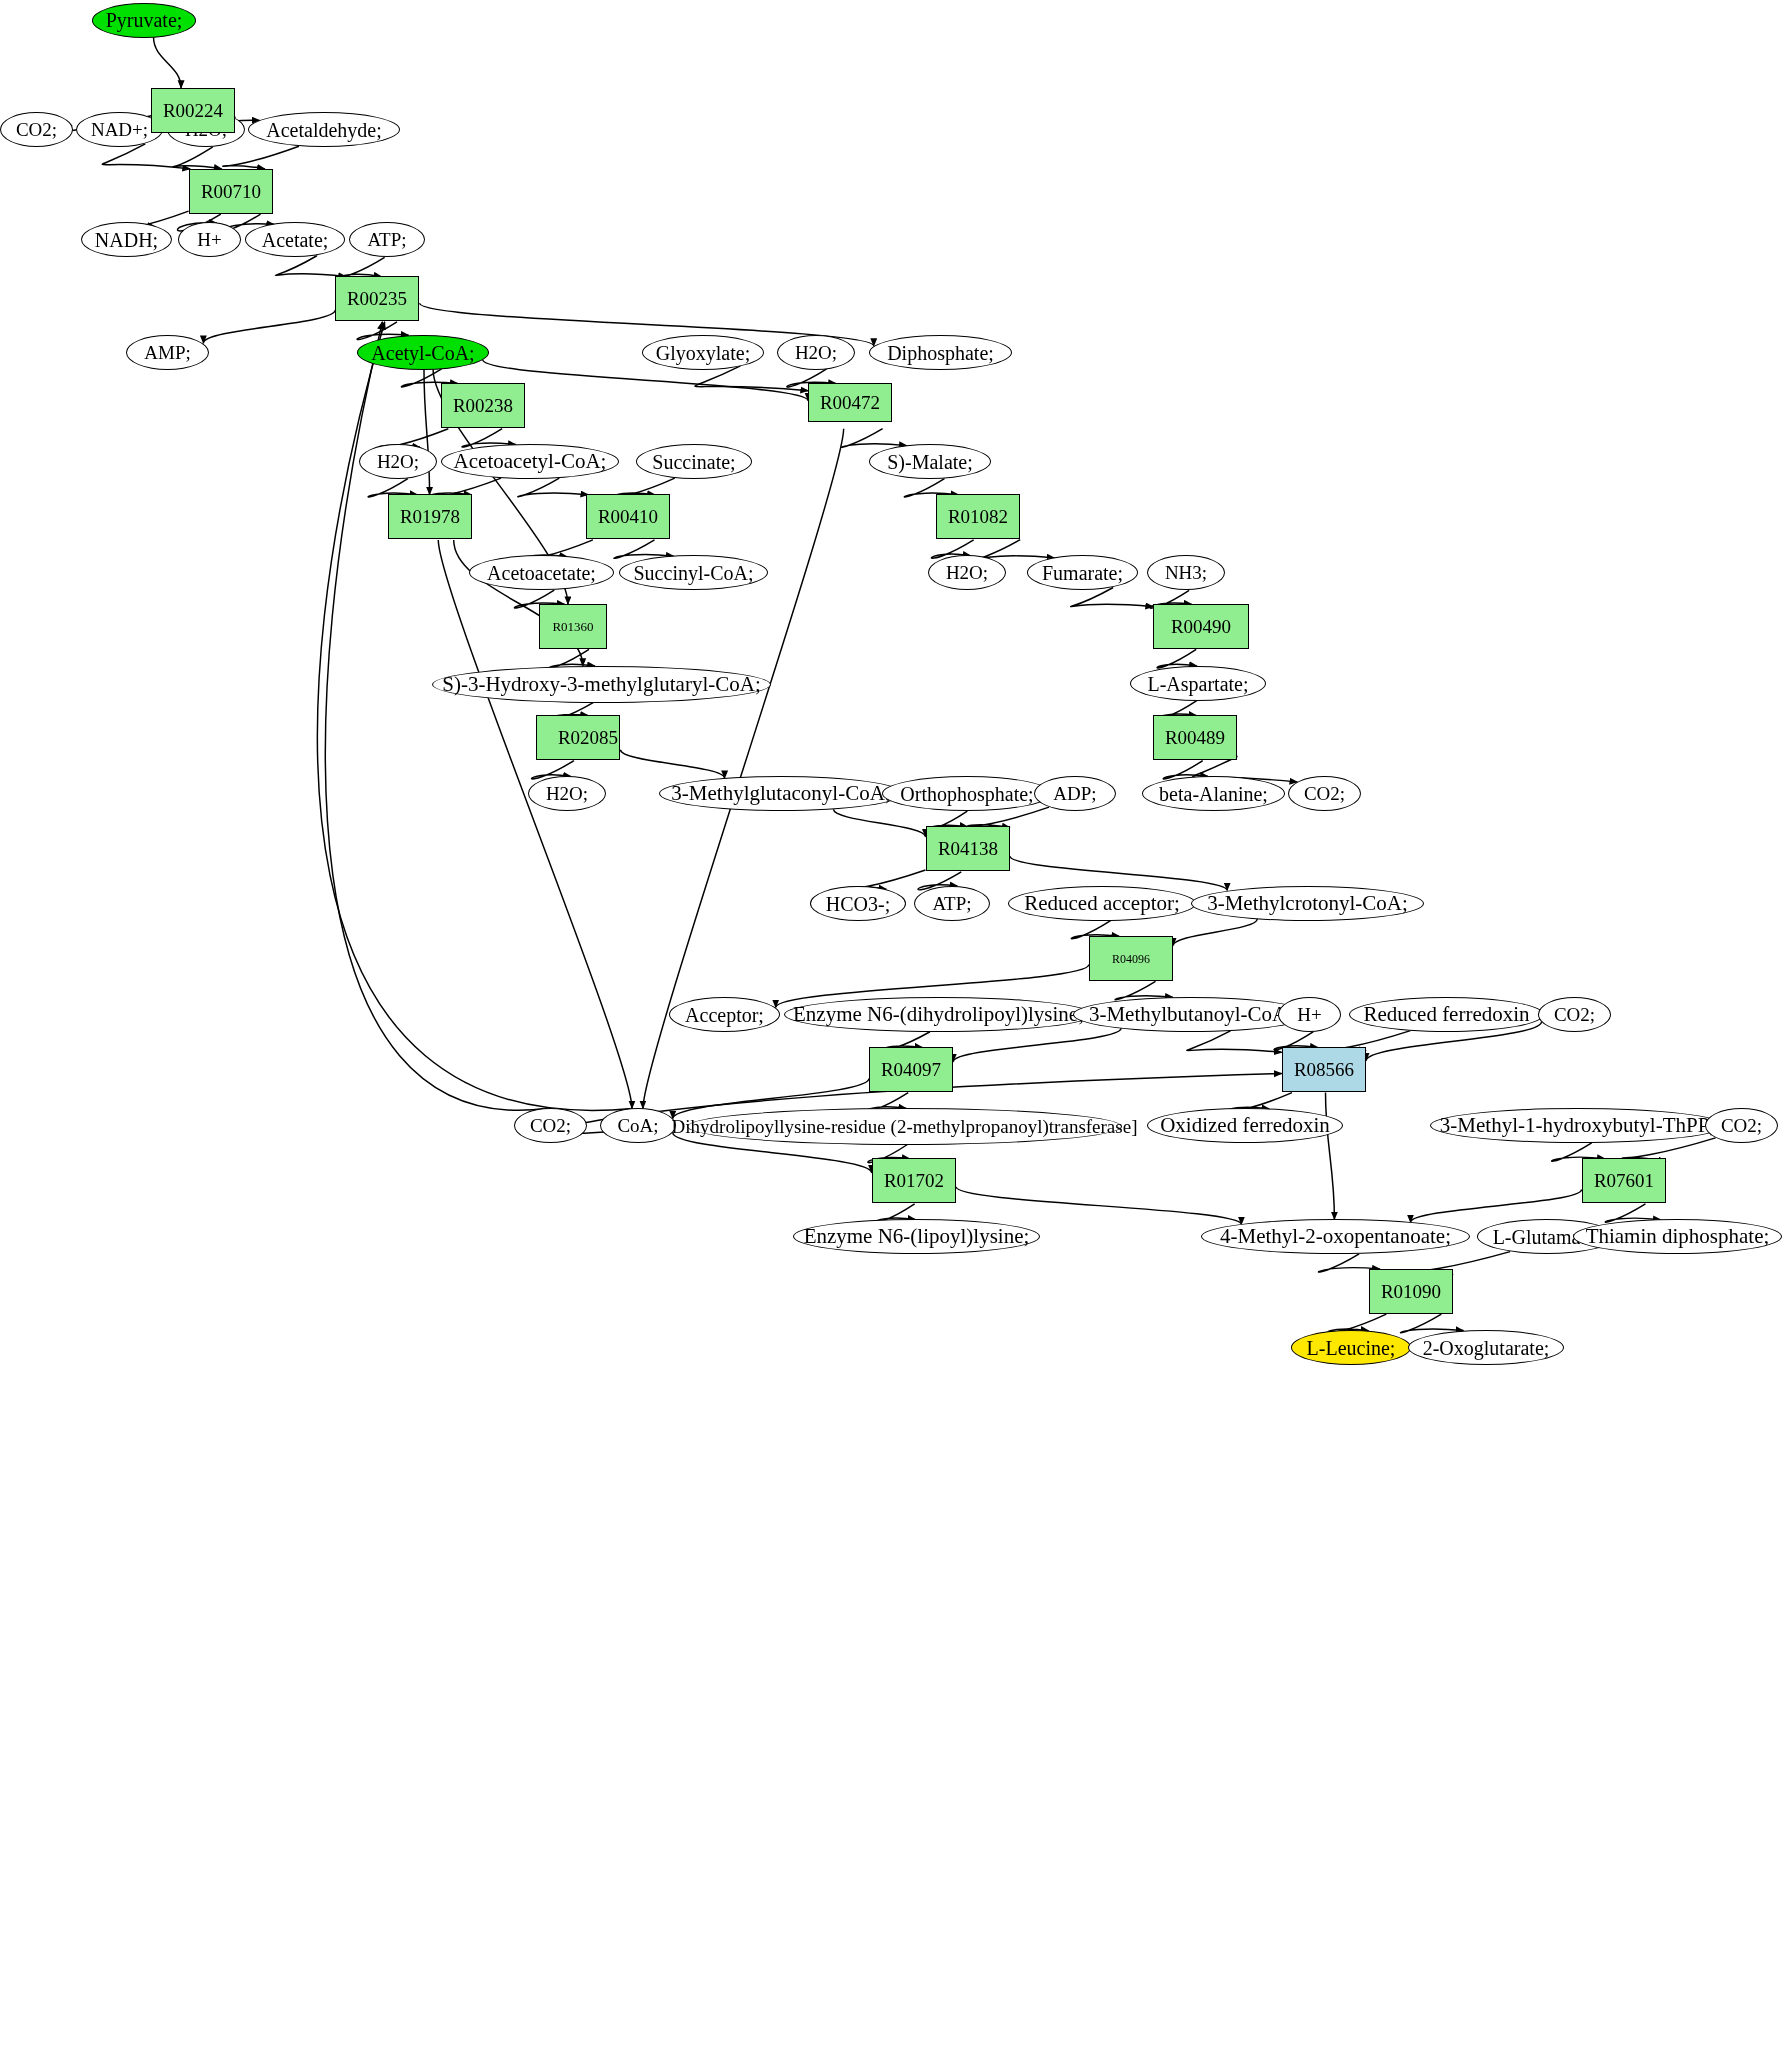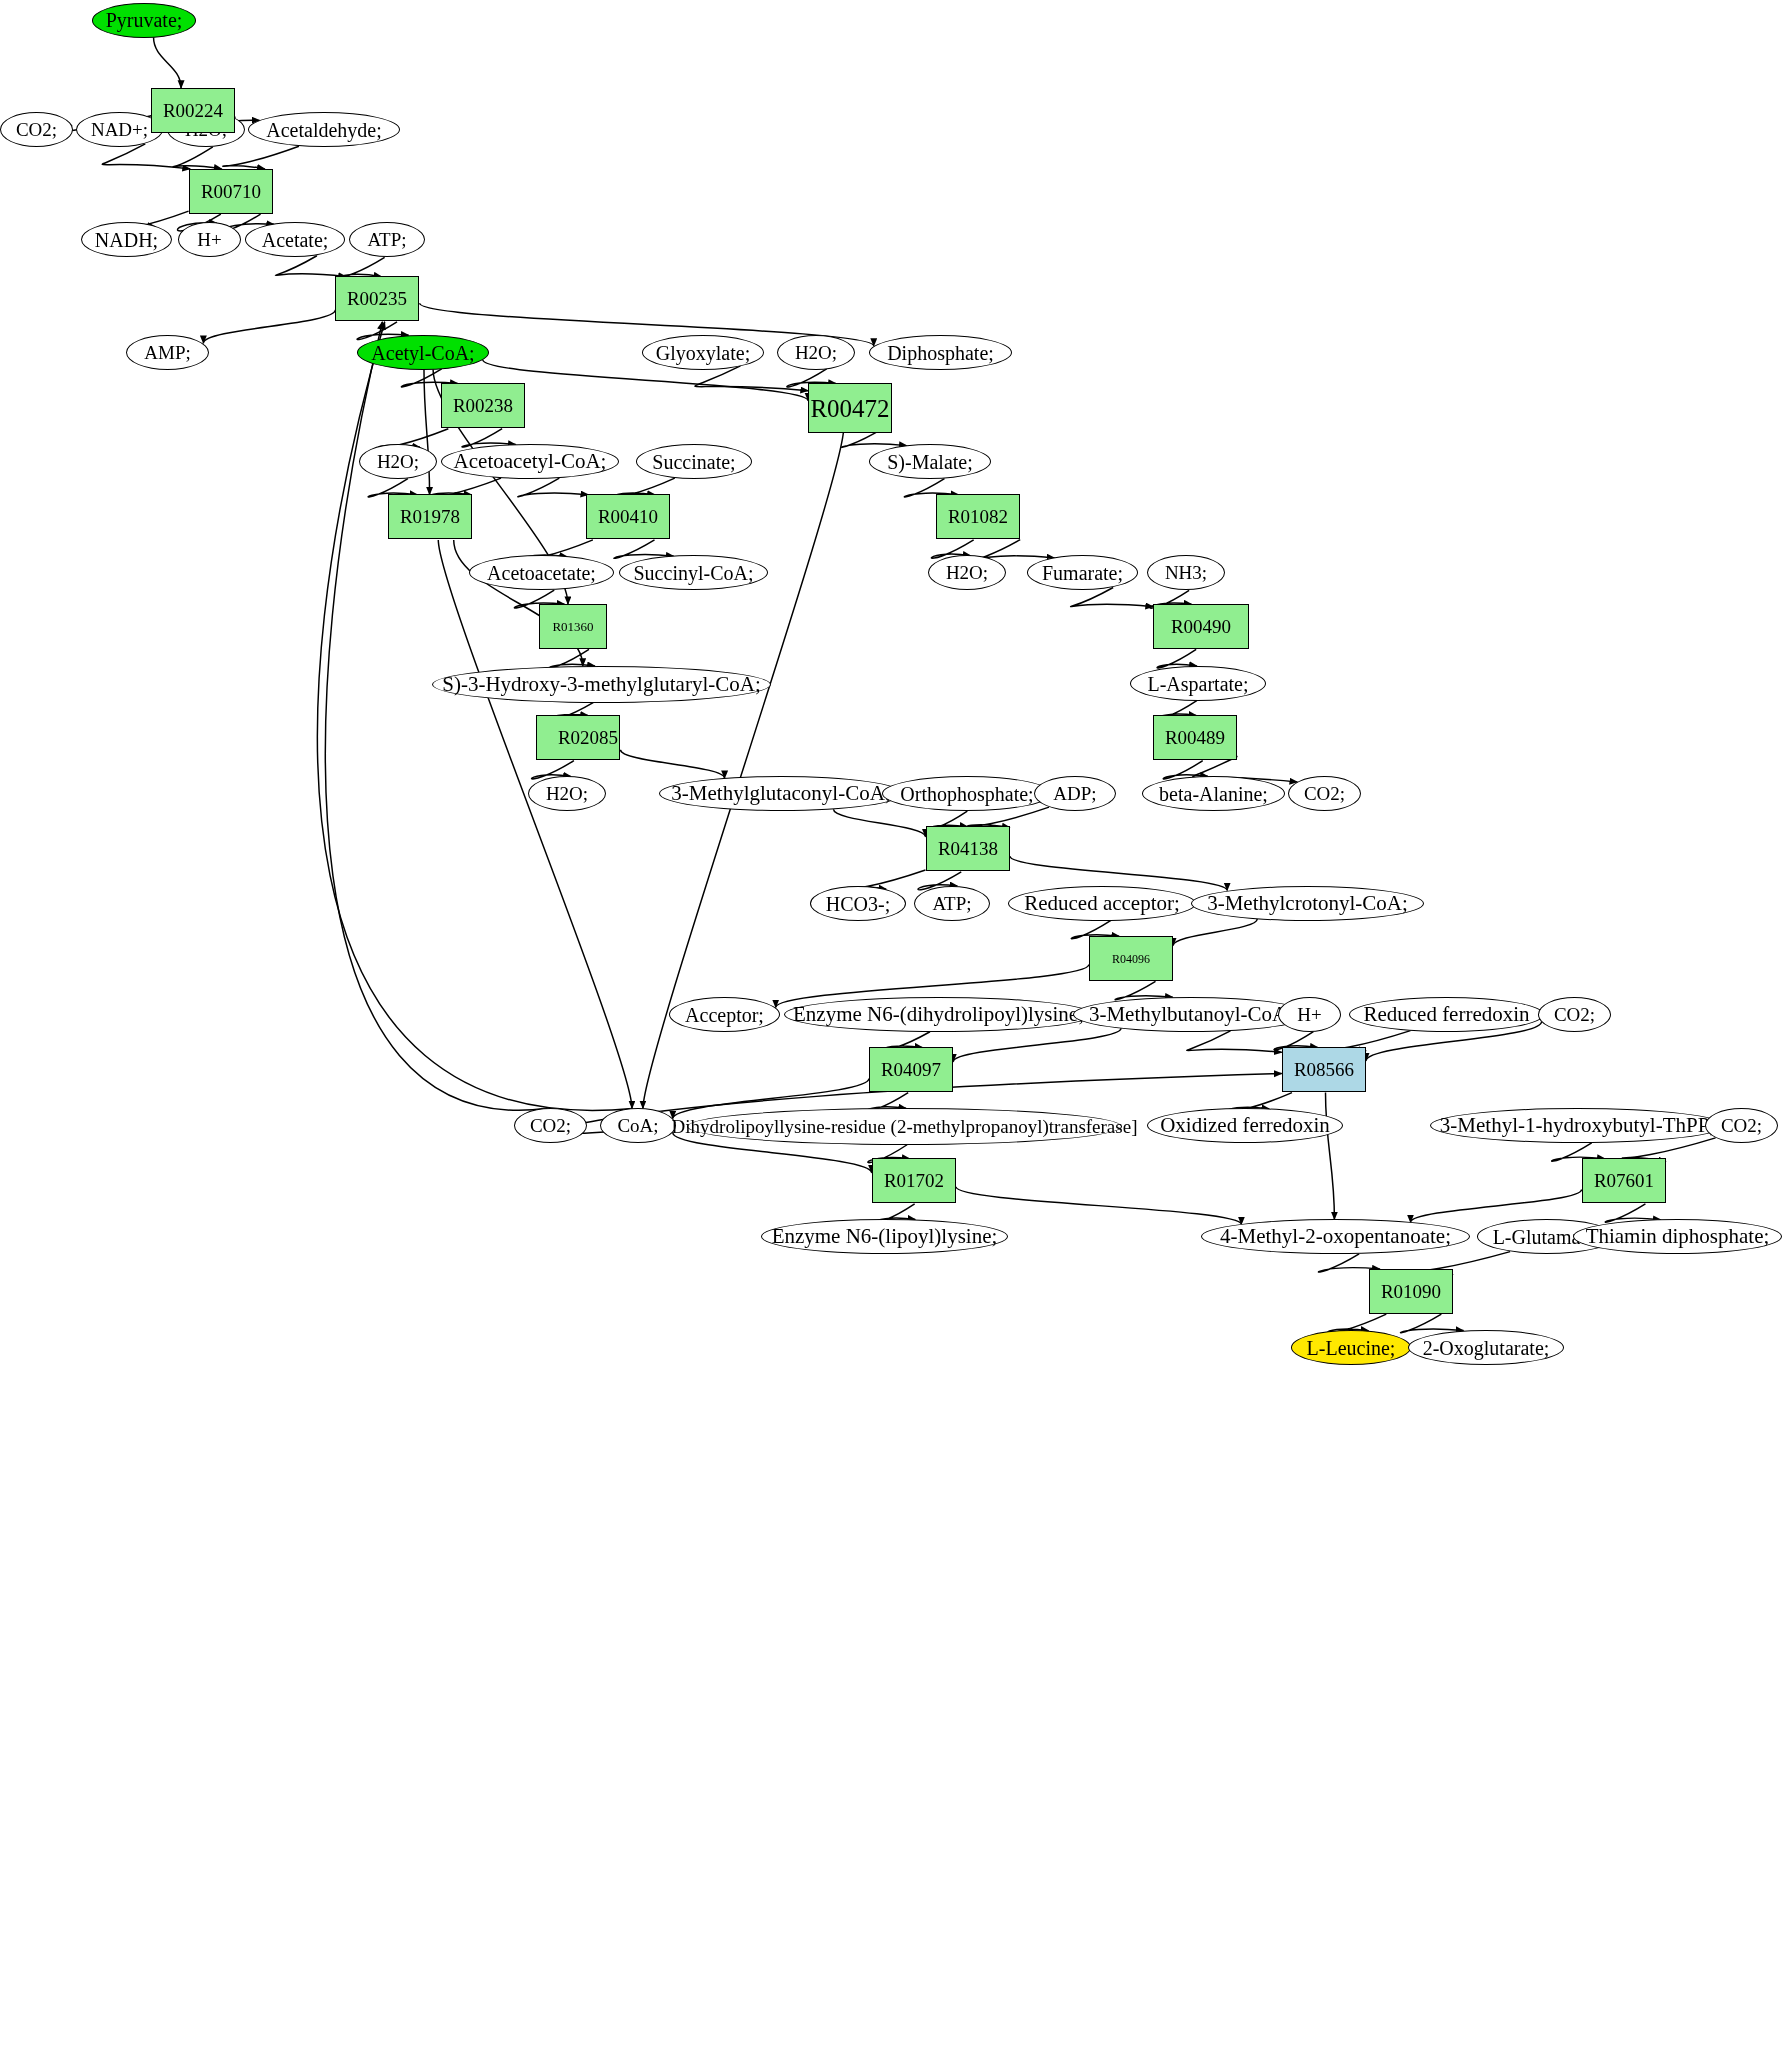--- a/index.html
+++ b/index.html
@@ -173,31 +173,31 @@
       <div class="node cpd" style="left: 1073px; top: 997px; width: 236px; height: 35px; font-size: 21px;">3-Methylbutanoyl-CoA;</div>
       <div class="node cpd" style="left: 1278px; top: 997px; width: 63px; height: 35px; font-size: 19px;">H+</div>
       <div class="node cpd" style="left: 1349px; top: 997px; width: 195px; height: 35px; font-size: 21px;">Reduced ferredoxin</div>
       <div class="node cpd" style="left: 1538px; top: 997px; width: 73px; height: 35px; font-size: 19px;">CO2;</div>
       <div class="node cpd" style="left: 514px; top: 1108px; width: 73px; height: 35px; font-size: 19px;">CO2;</div>
       <div class="node cpd" style="left: 600px; top: 1108px; width: 76px; height: 35px; font-size: 19px;">CoA;</div>
       <div class="node cpd" style="left: 687px; top: 1108px; width: 435px; height: 37px; font-size: 19px;">Dihydrolipoyllysine-residue (2-methylpropanoyl)transferase]</div>
       <div class="node cpd" style="left: 1147px; top: 1108px; width: 196px; height: 35px; font-size: 21px;">Oxidized ferredoxin</div>
       <div class="node cpd" style="left: 1430px; top: 1108px; width: 295px; height: 35px; font-size: 21px;">3-Methyl-1-hydroxybutyl-ThPP;</div>
       <div class="node cpd" style="left: 1705px; top: 1108px; width: 73px; height: 35px; font-size: 19px;">CO2;</div>
-      <div class="node cpd" style="left: 761px; top: 1219px; width: 247px; height: 35px; font-size: 21px;">Enzyme N6-(lipoyl)lysine;</div>
+      <div class="node cpd" style="left: 793px; top: 1219px; width: 247px; height: 35px; font-size: 21px;">Enzyme N6-(lipoyl)lysine;</div>
       <div class="node cpd" style="left: 1201px; top: 1219px; width: 269px; height: 35px; font-size: 21px;">4-Methyl-2-oxopentanoate;</div>
       <div class="node cpd" style="left: 1477px; top: 1219px; width: 139px; height: 35px; font-size: 20px;">L-Glutamate;</div>
       <div class="node cpd" style="left: 1573px; top: 1219px; width: 209px; height: 35px; font-size: 21px;">Thiamin diphosphate;</div>
       <div class="node cpd end" style="left: 1291px; top: 1330px; width: 120px; height: 35px; font-size: 20px;">L-Leucine;</div>
       <div class="node cpd" style="left: 1408px; top: 1330px; width: 156px; height: 35px; font-size: 20px;">2-Oxoglutarate;</div>
       <div class="node rxn" style="left: 151px; top: 88px; width: 84px; height: 45px; font-size: 19px;">R00224</div>
       <div class="node rxn" style="left: 189px; top: 169px; width: 84px; height: 45px; font-size: 19px;">R00710</div>
       <div class="node rxn" style="left: 335px; top: 276px; width: 84px; height: 45px; font-size: 19px;">R00235</div>
       <div class="node rxn" style="left: 441px; top: 383px; width: 84px; height: 45px; font-size: 19px;">R00238</div>
-      <div class="node rxn" style="left: 808px; top: 383px; width: 84px; height: 50px; font-size: 25px;">R00472</div>
+      <div class="node rxn" style="left: 808px; top: 383px; width: 84px; height: 39px; font-size: 19px;">R00472</div>
       <div class="node rxn" style="left: 388px; top: 494px; width: 84px; height: 45px; font-size: 19px;">R01978</div>
       <div class="node rxn" style="left: 586px; top: 494px; width: 84px; height: 45px; font-size: 19px;">R00410</div>
       <div class="node rxn" style="left: 936px; top: 494px; width: 84px; height: 45px; font-size: 19px;">R01082</div>
       <div class="node rxn" style="left: 1153px; top: 604px; width: 96px; height: 45px; font-size: 19px;">R00490</div>
       <div class="node rxn" style="left: 539px; top: 604px; width: 68px; height: 45px; font-size: 13px;">R01360</div>
       <div class="node rxn" style="left: 536px; top: 715px; width: 84px; height: 45px; font-size: 19px; padding-left: 20px;">R02085</div>
       <div class="node rxn" style="left: 1153px; top: 715px; width: 84px; height: 45px; font-size: 19px;">R00489</div>
       <div class="node rxn" style="left: 926px; top: 826px; width: 84px; height: 45px; font-size: 19px;">R04138</div>
       <div class="node rxn" style="left: 1089px; top: 936px; width: 84px; height: 45px; font-size: 12px;">R04096</div>
       <div class="node rxn" style="left: 869px; top: 1047px; width: 84px; height: 45px; font-size: 19px;">R04097</div>

